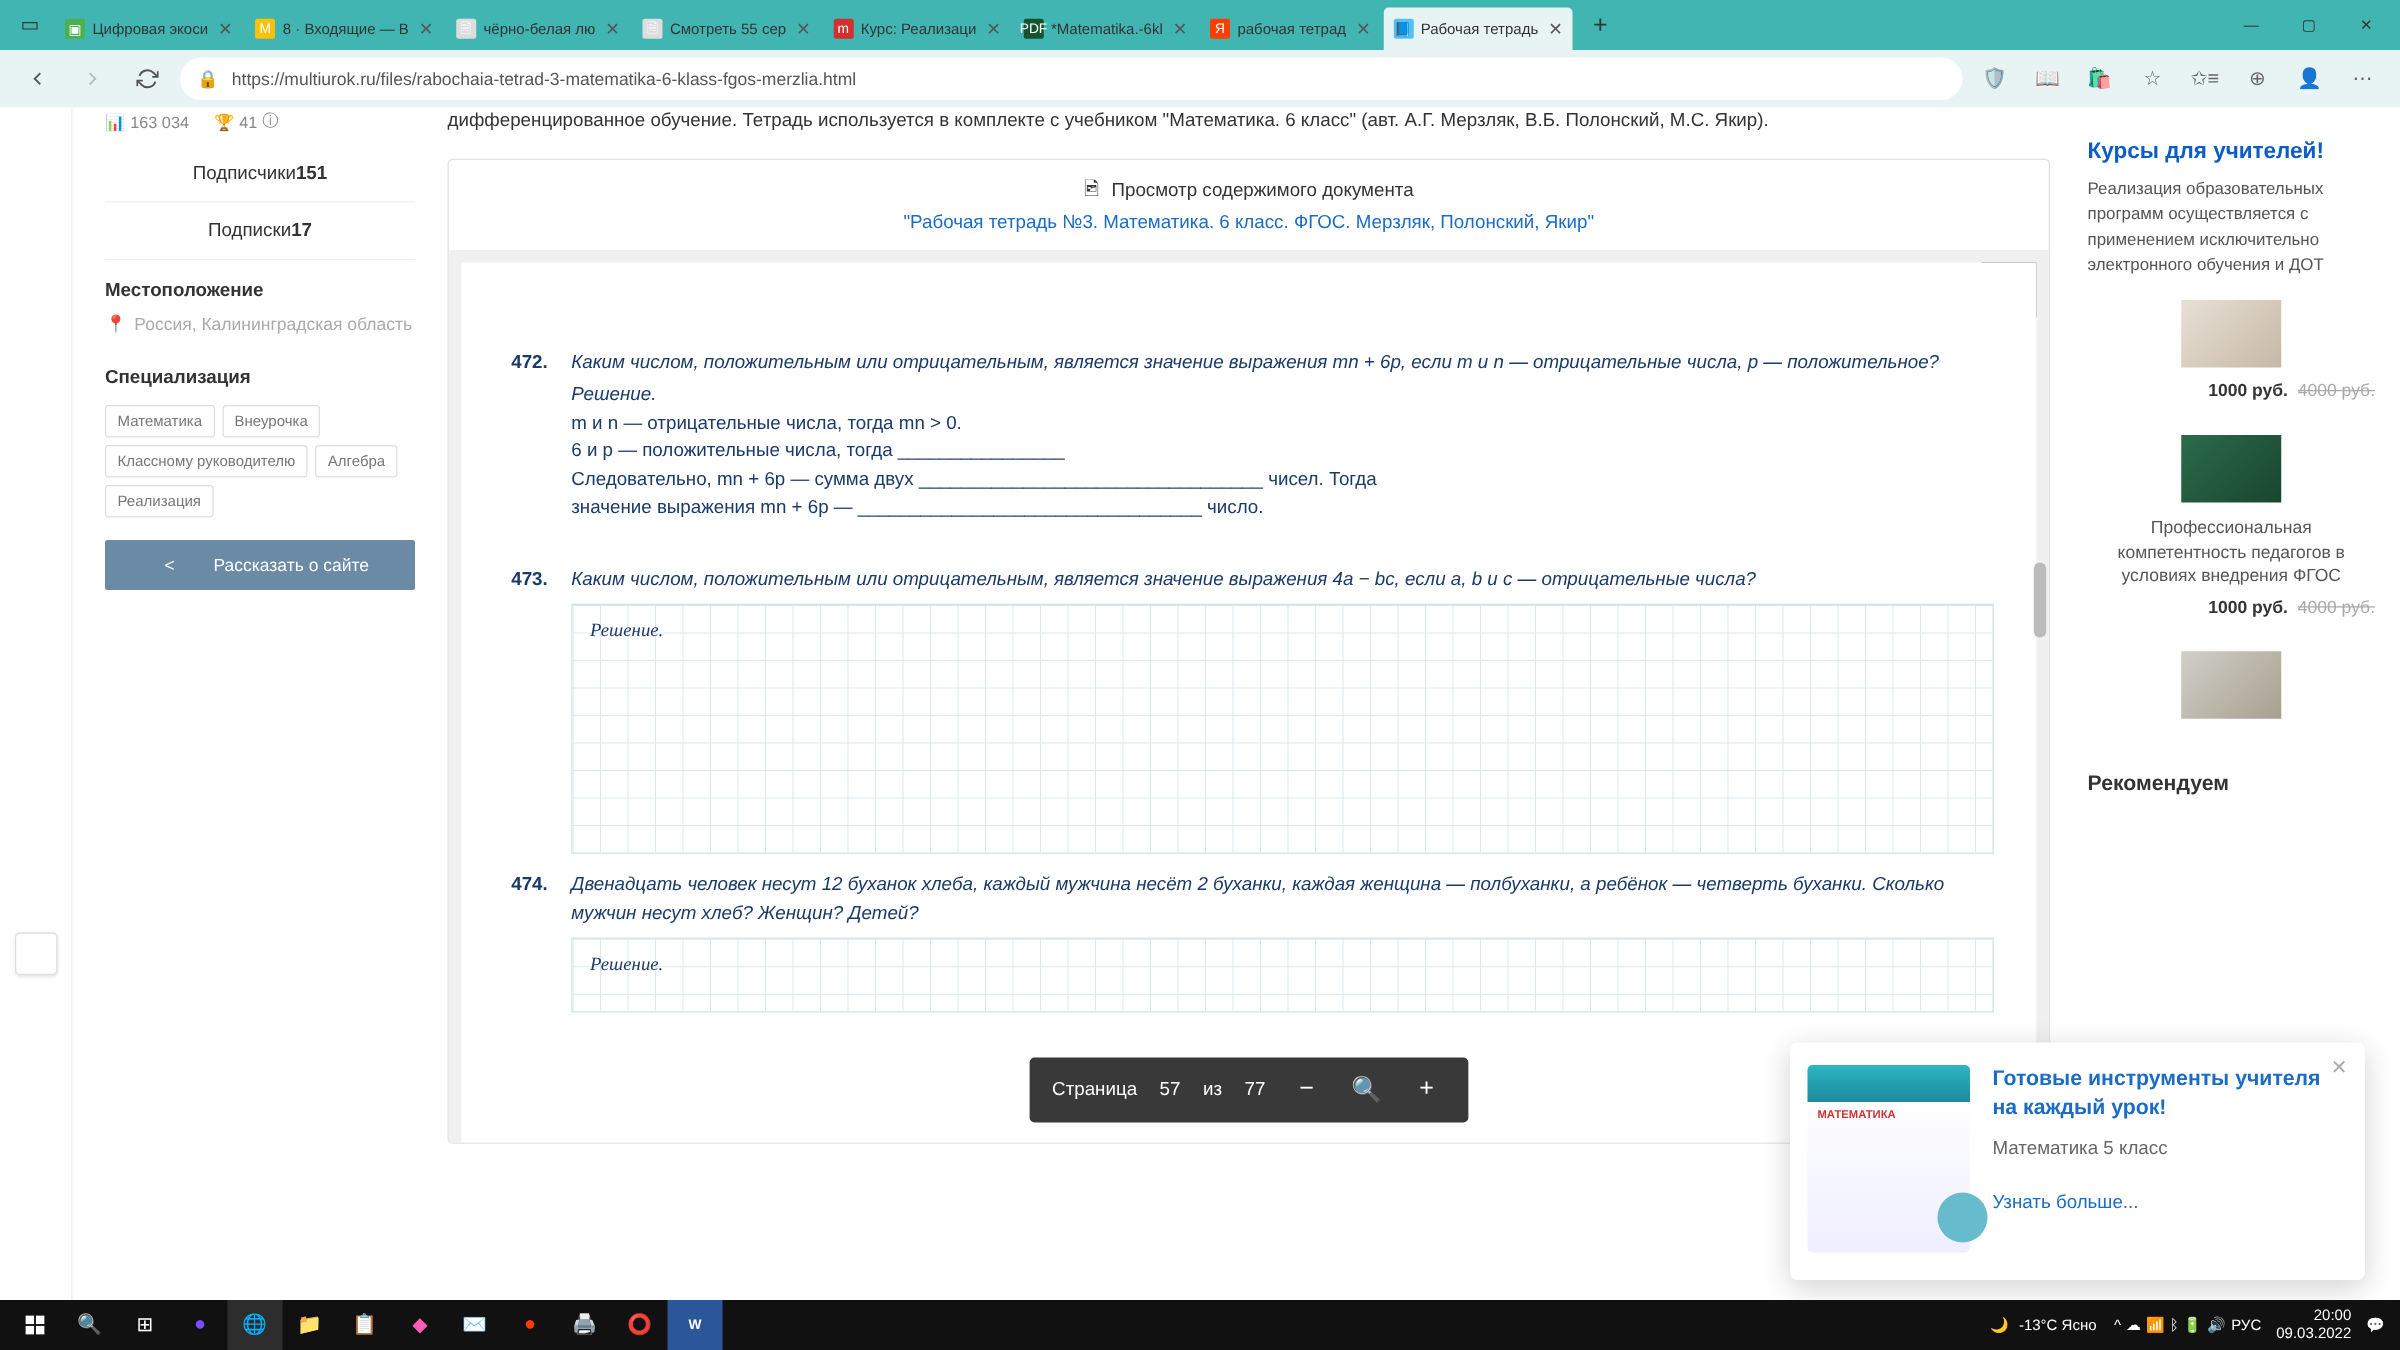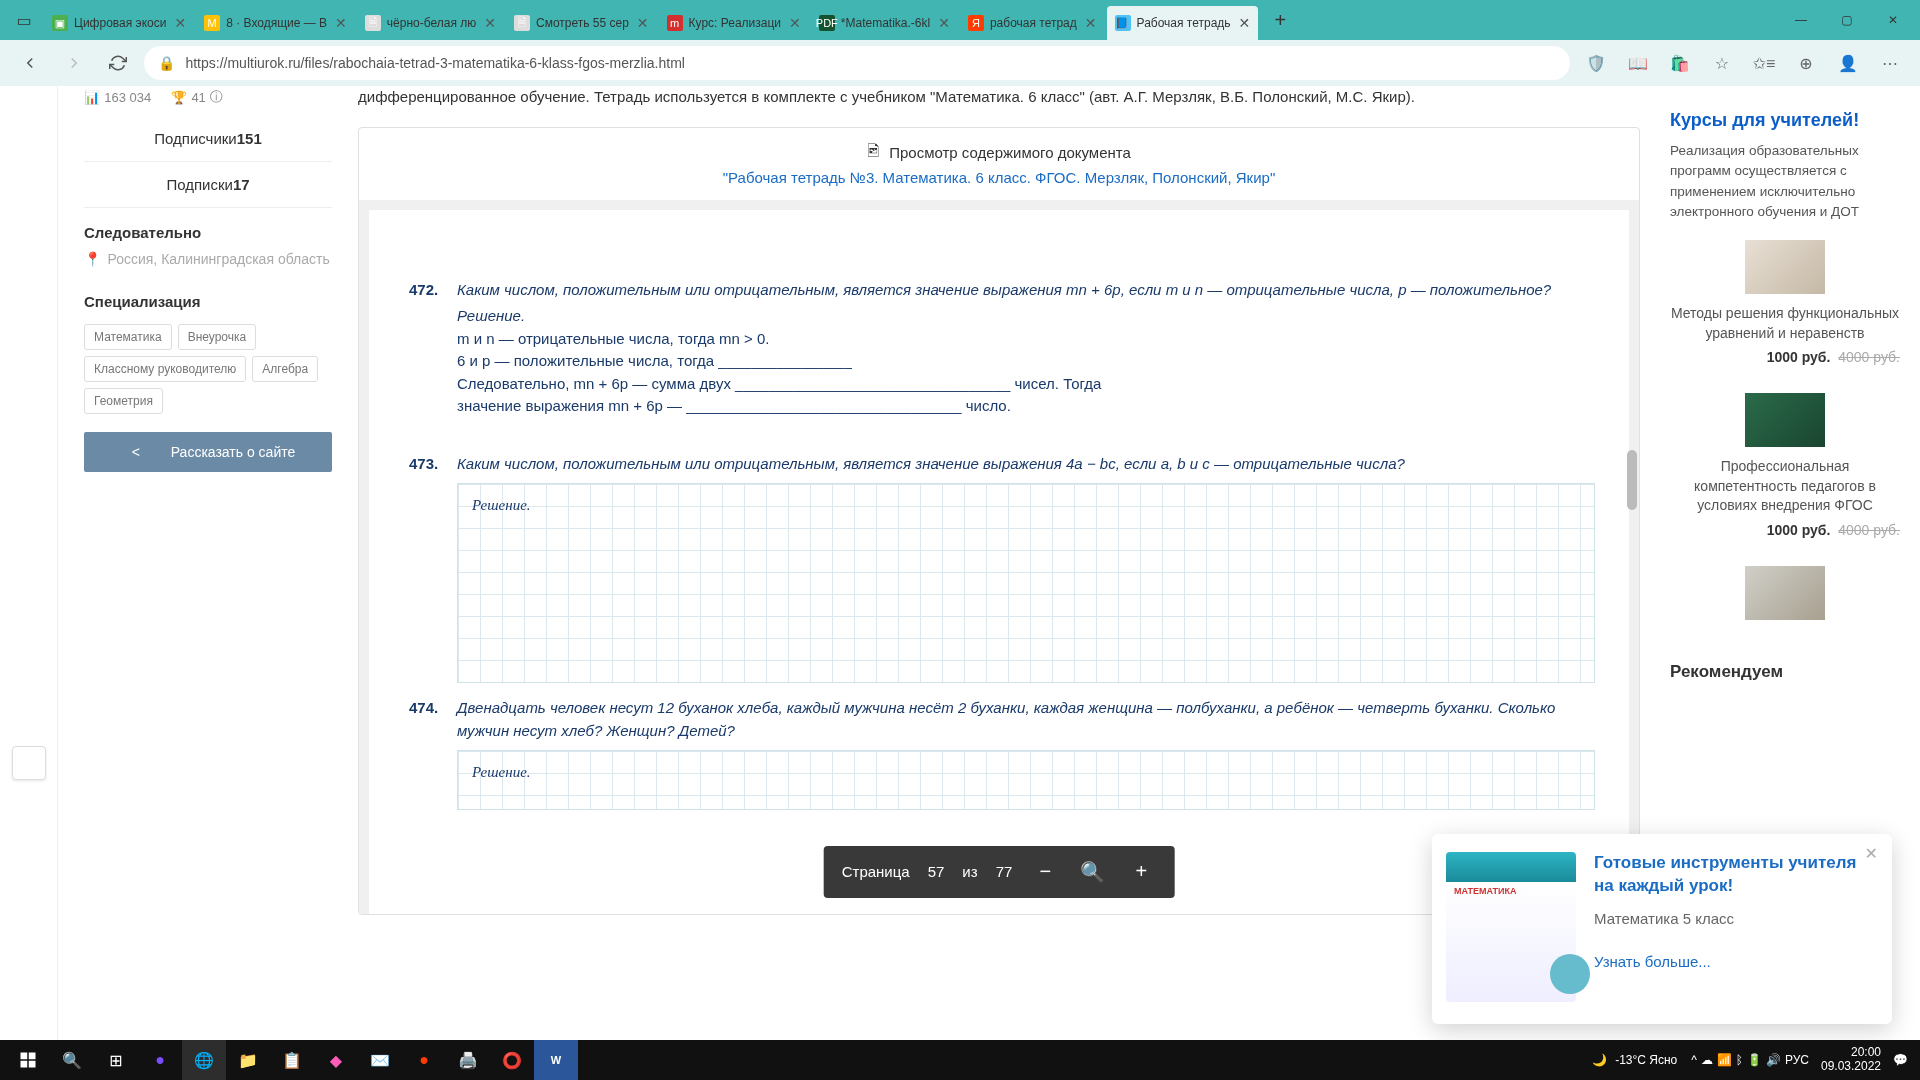--- a/index.html
+++ b/index.html
@@ -200,32 +200,32 @@
         <span>🏆 <span>41</span> ⓘ</span>
       </div>
       <div class="side-row">
         <span>Подписчики</span>
           <b>151</b>
       </div>
       <div class="side-row">
         <span>Подписки</span>
           <b>17</b>
       </div>
-      <div class="side-heading">Следовательно</div>
+      <div class="side-heading">Местоположение</div>
       <div class="location">
         <span>📍</span>
         <span>Россия, Калининградская область</span>
       </div>
       <div class="side-heading">Специализация</div>
       <div class="tags" id="tags-host">
           <div class="tag">Математика</div>
           <div class="tag">Внеурочка</div>
           <div class="tag">Классному руководителю</div>
           <div class="tag">Алгебра</div>
-          <div class="tag">Геометрия</div>
+          <div class="tag">Реализация</div>
         </div>
       <div class="share-btn">
         <span class="share-ic">&lt;</span>
         <span>Рассказать о сайте</span>
       </div>
     </div>
 
     <div class="main-col">
       <div class="header-text">дифференцированное обучение. Тетрадь используется в комплекте с учебником "Математика. 6 класс" (авт. А.Г. Мерзляк, В.Б. Полонский, М.С. Якир).</div>
       <div class="doc-viewer">
@@ -290,21 +290,20 @@
           </div>
         </div>
       </div>
     </div>
 
     <div class="sidebar-right">
       <div class="courses-title">Курсы для учителей!</div>
       <div class="courses-desc">Реализация образовательных программ осуществляется с применением исключительно электронного обучения и ДОТ</div>
       <div class="course-card">
         <div class="course-img c1"></div>
-        <div class="course-title">Методы решения функциональных уравнений и неравенств</div>
         <div class="course-price"><span>1000 руб.</span> <s>4000 руб.</s></div>
       </div>
       <div class="course-card">
         <div class="course-img c2"></div>
         <div class="course-title">Профессиональная компетентность педагогов в условиях внедрения ФГОС</div>
         <div class="course-price"><span>1000 руб.</span> <s>4000 руб.</s></div>
       </div>
       <div class="course-card">
         <div class="course-img c3"></div>
       </div>

